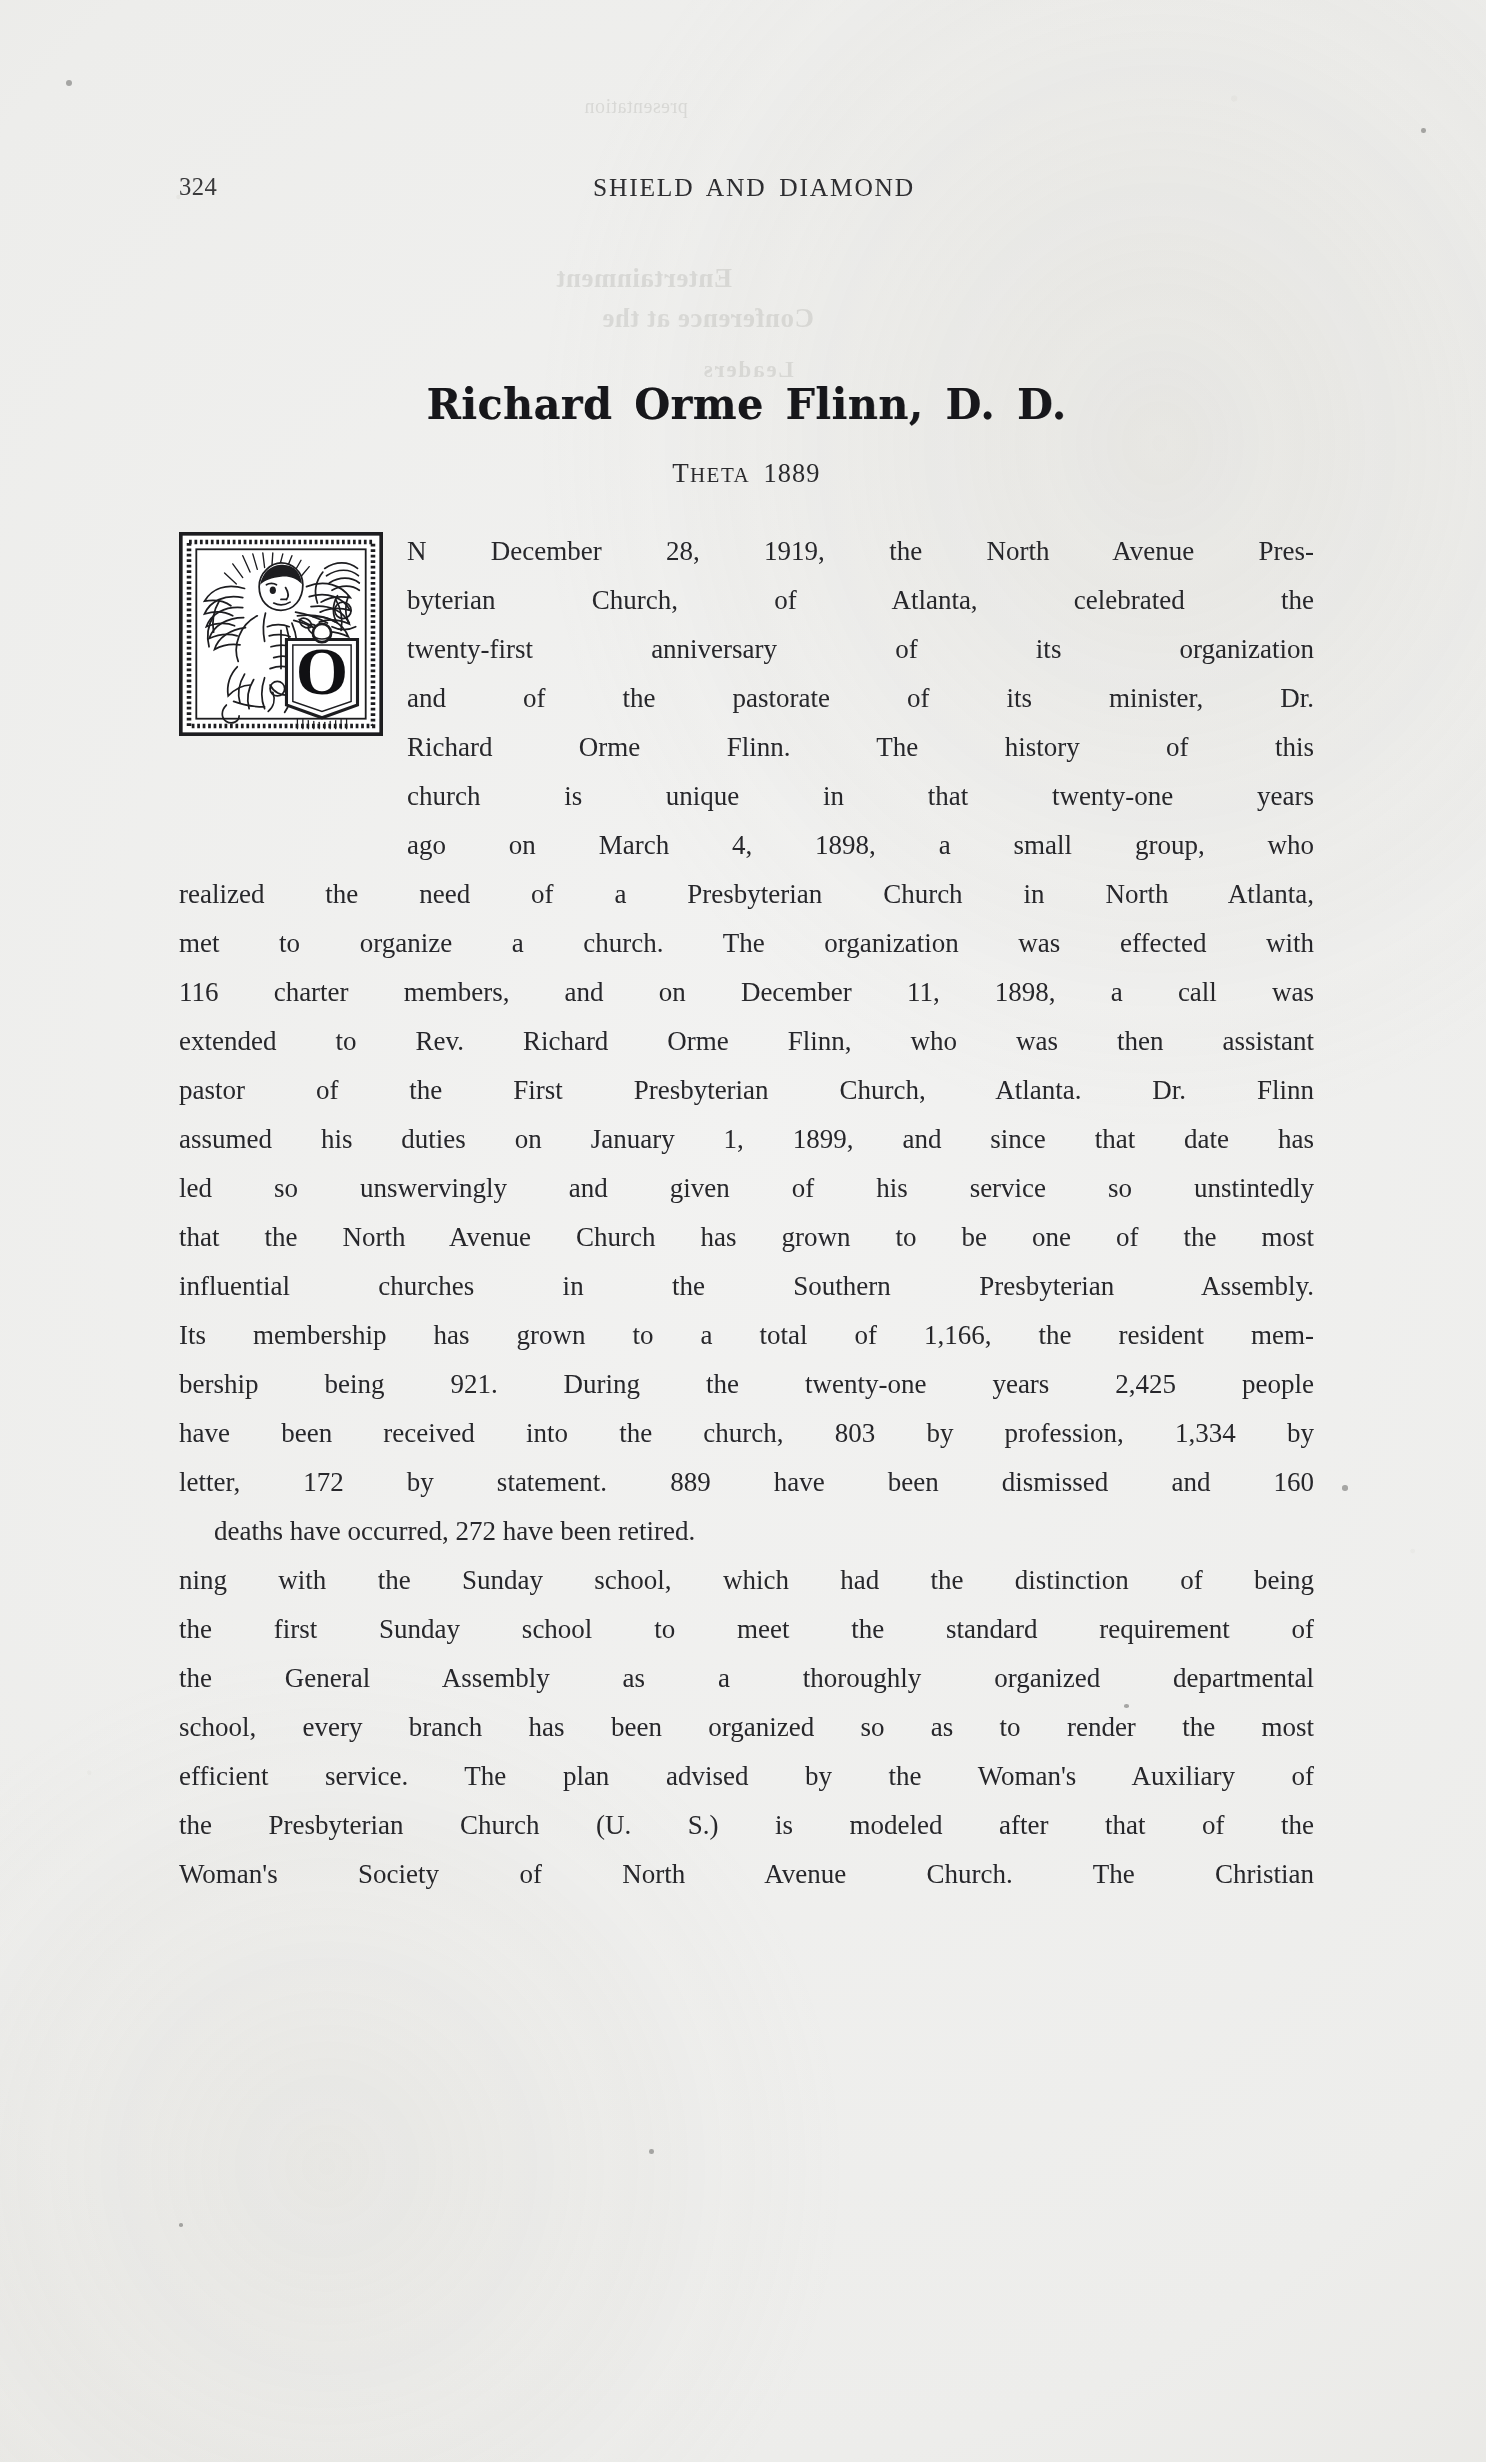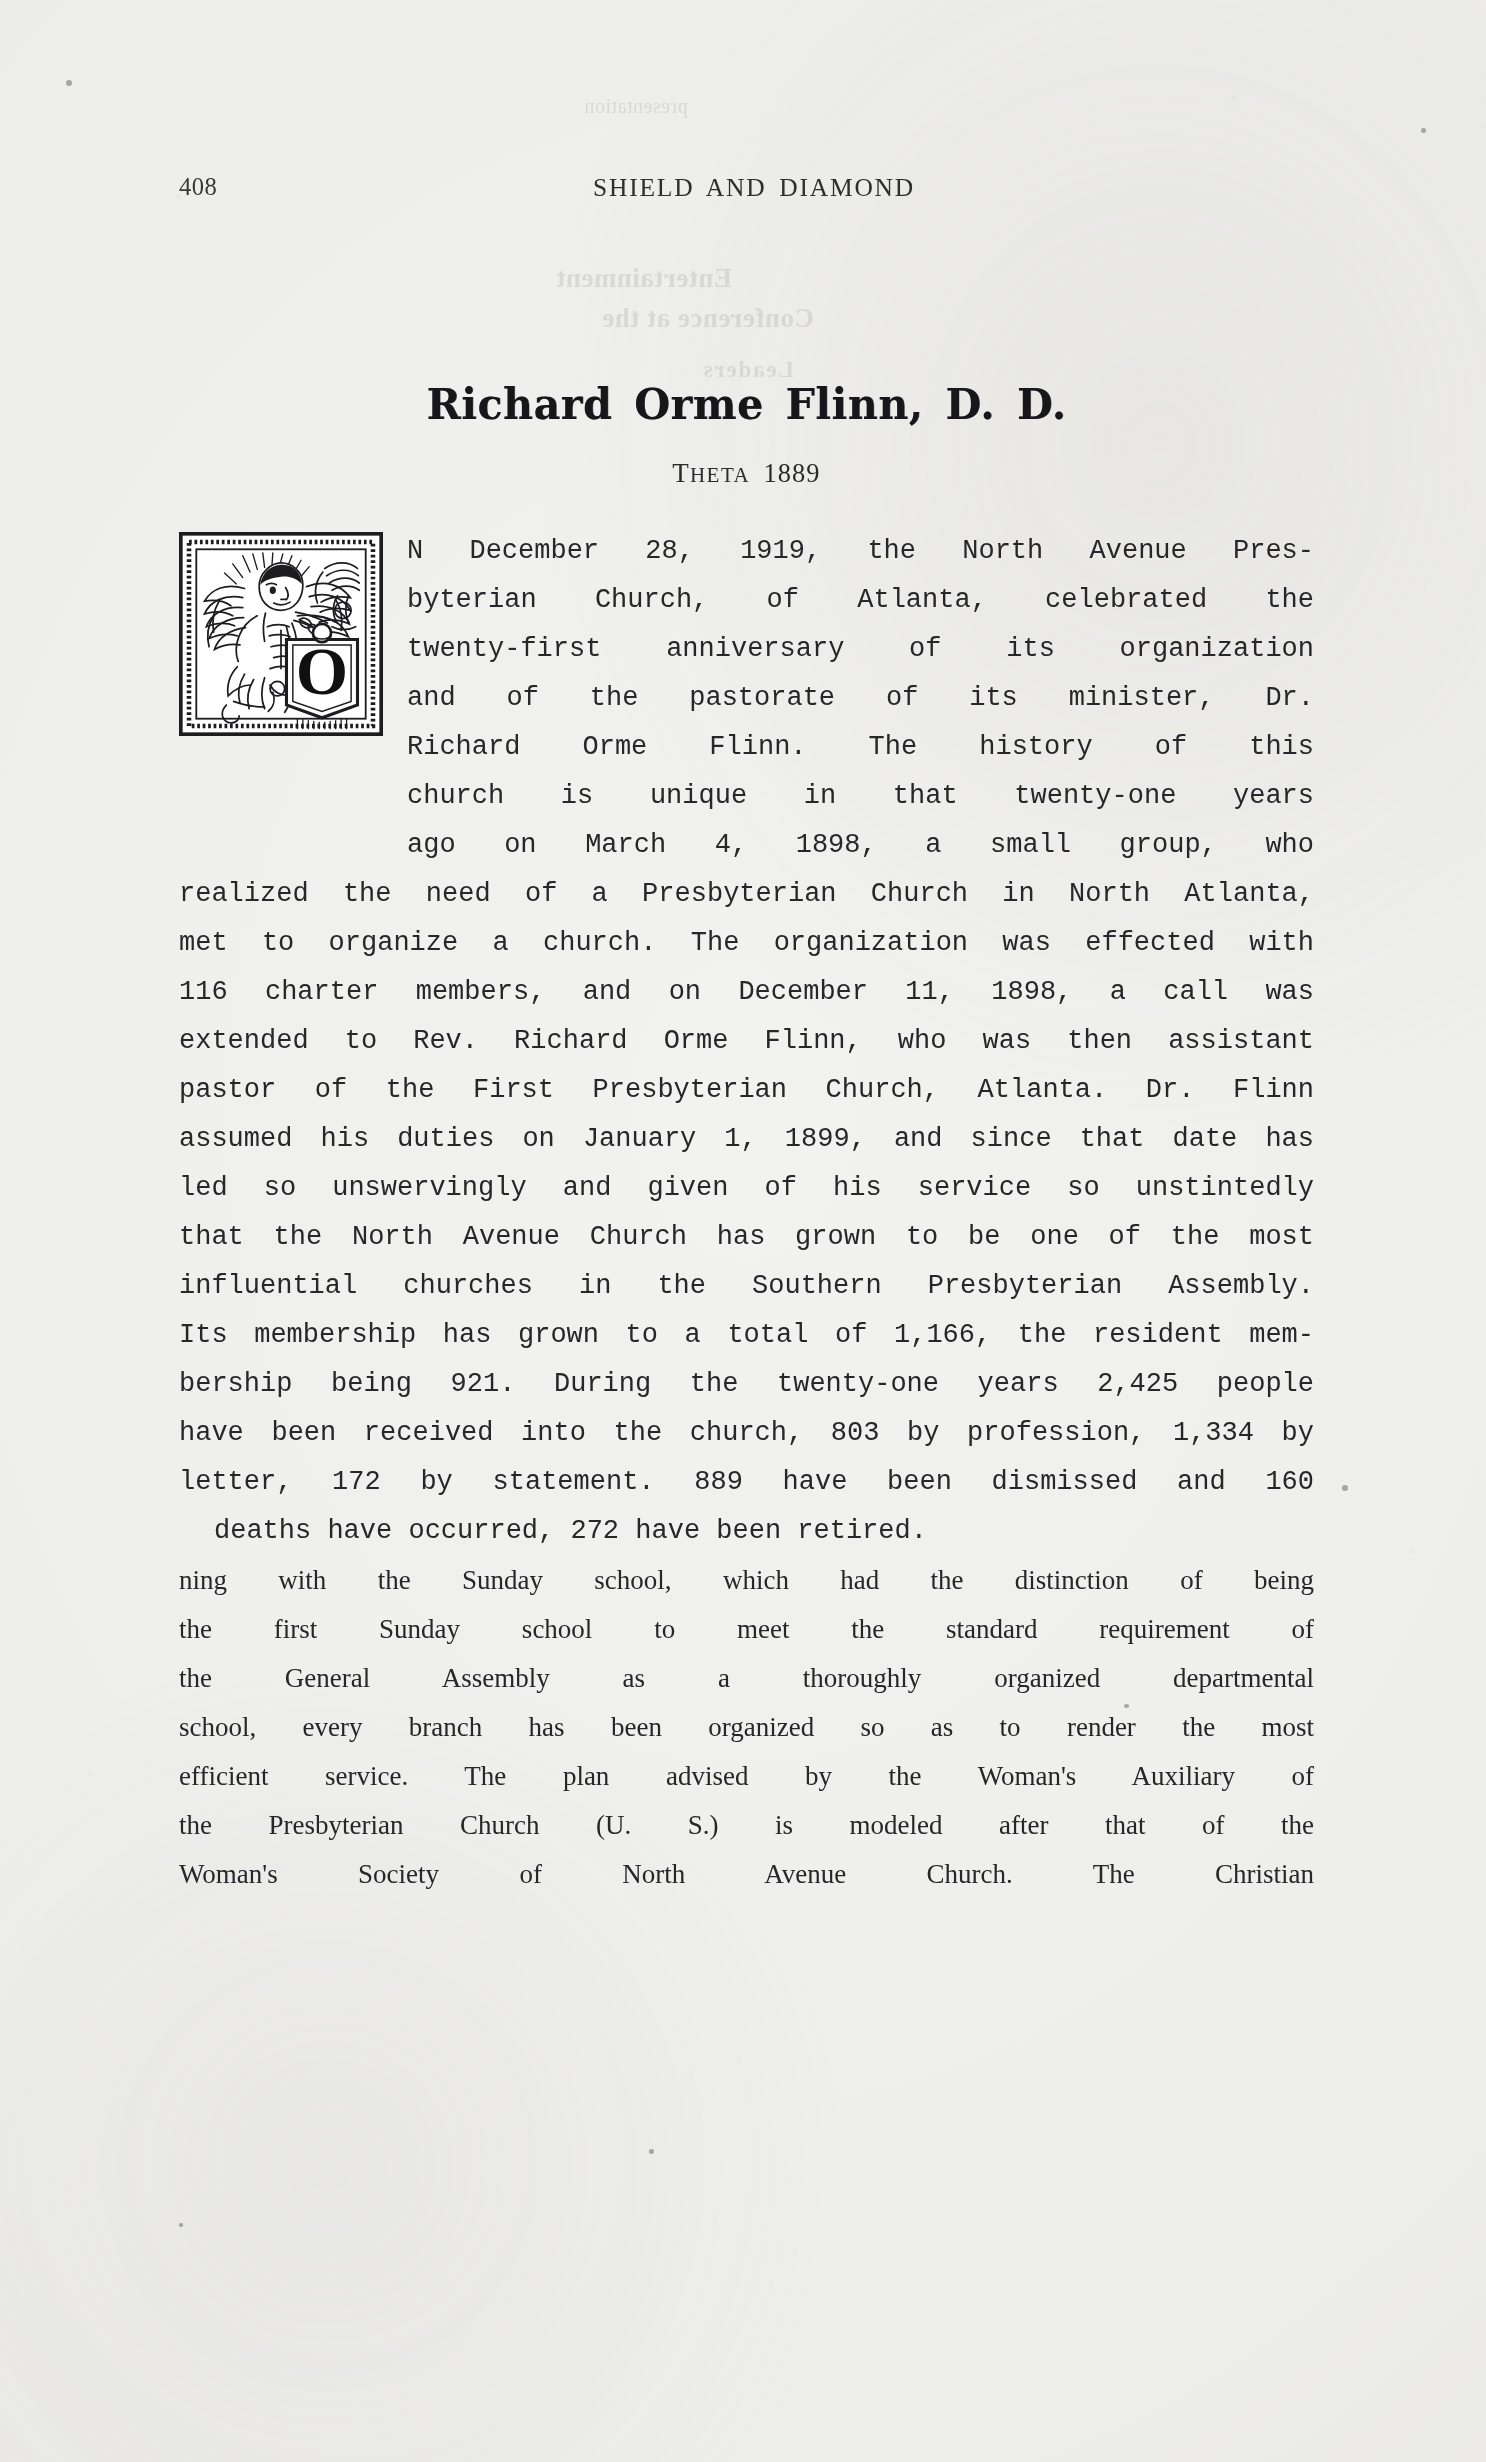--- a/index.html
+++ b/index.html
@@ -148,21 +148,20 @@
     float: left;
     width: 204px;
     height: 204px;
     margin: 5.5px 24px 3.6px 0;
     position: relative;
   }
   .initial-block svg { display: block; width: 204px; height: 204px; }
 
   .opening p {
     margin: 0;
-    font-family: Liberation Mono, monospace;
   }
 
   .body p {
     margin: 0;
     text-indent: 0;
   }
 
   
   .ln {
     display: block;
@@ -202,21 +201,21 @@
   <div class="speck" style="left:66px;  top:80px;  width:6.4px;  height:6.4px;"></div>
   <div class="speck" style="left:1421px;top:128px; width:4.6px;  height:4.6px;"></div>
   <div class="speck" style="left:1342px;top:1485px;width:5.5px;  height:5.5px;"></div>
   <div class="speck" style="left:1124px;top:1704px;width:4.6px;  height:3.6px;"></div>
   <div class="speck" style="left:649px; top:2149px;width:4.6px;  height:4.6px;"></div>
   <div class="speck" style="left:179px; top:2223px;width:3.6px;  height:3.6px;"></div>
 
   <div class="content">
 
     <div class="runhead">
-      <div class="folio">408</div>
+      <div class="folio">324</div>
       <div class="runtitle">SHIELD AND DIAMOND</div>
     </div>
 
     <h1 class="article-title">
       <span class="frak">Richard Orme Flinn, D. D.</span>
     </h1>
 
     <div class="chapter-line">
       <span class="cap">T</span><span class="sc">HETA</span>
       <span>1889</span>

